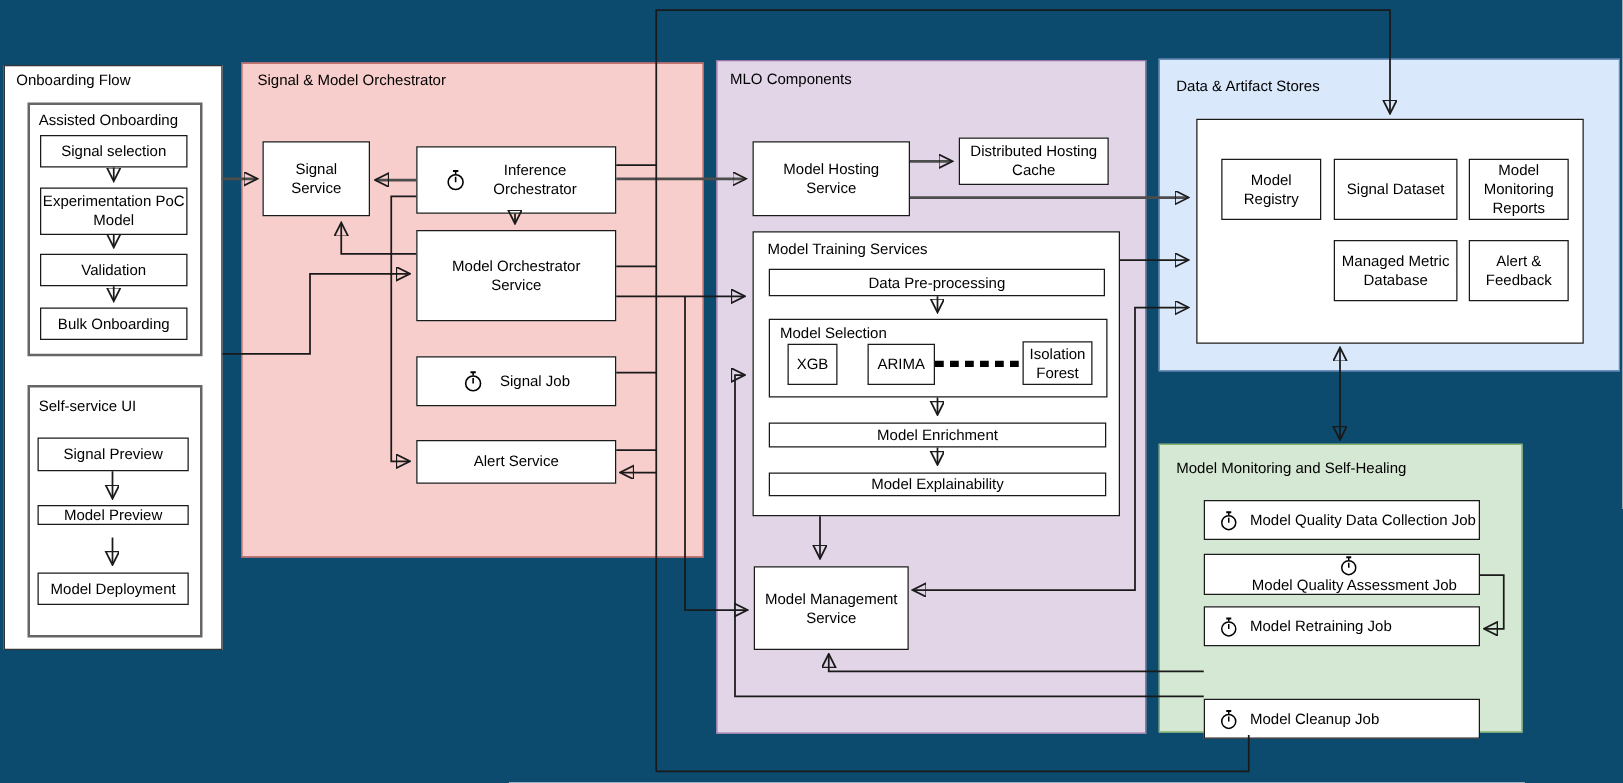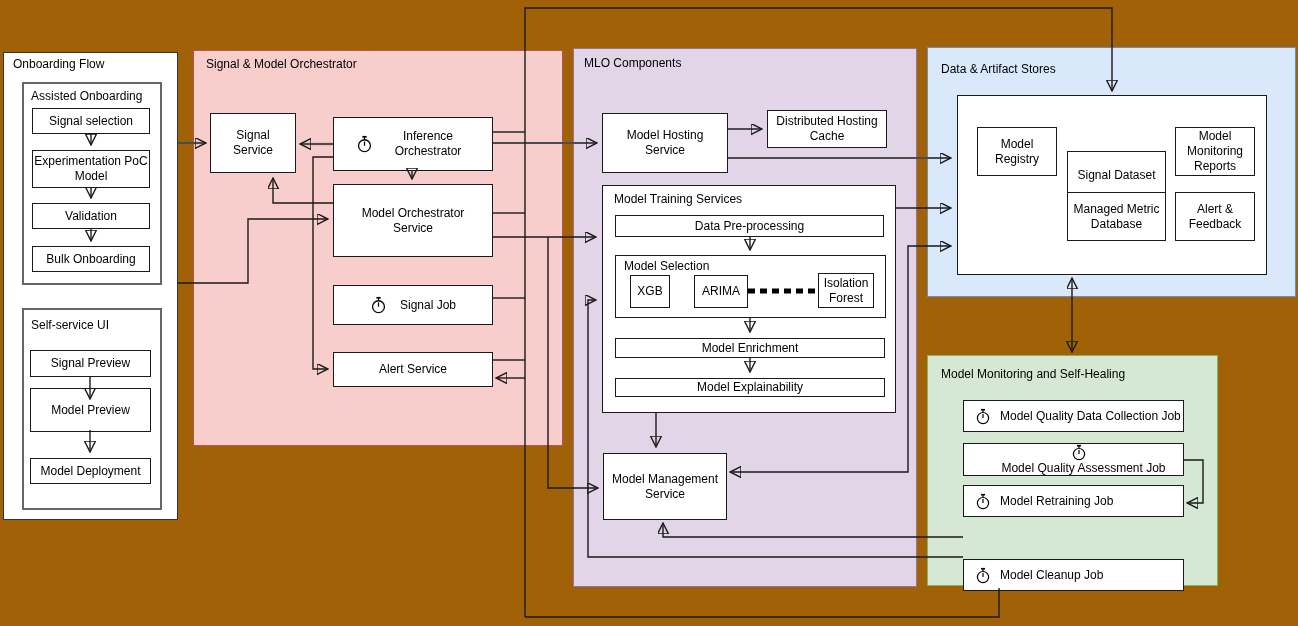--- a/index.html
+++ b/index.html
@@ -1,16 +1,16 @@
 <!DOCTYPE html>
 <html><head>
 <meta charset="utf-8">
 <style>
   html,body{margin:0;padding:0;background:#fff;}
-  #canvas{position:relative;width:1298px;height:626px;background:#a16207;
+  #canvas{position:relative;width:1298px;height:626px;background:#0c4a6e;
           font-family:"Liberation Sans",sans-serif;color:#000;overflow:hidden;}
   .region{position:absolute;box-sizing:border-box;}
   .region.red{background:#f8cecc;border:1px solid #b85450;}
   .region.purple{background:#e1d5e7;border:1px solid #9673a6;}
   .region.blue{background:#dae8fc;border:1px solid #6c8ebf;}
   .region.green{background:#d5e8d4;border:1px solid #82b366;}
   .region.plain{background:#fff;border:1px solid #333;}
   .subcontainer{position:absolute;box-sizing:border-box;background:#fff;border:2px solid #666;}
   .wcontainer{position:absolute;box-sizing:border-box;background:#fff;border:1.3px solid #1a1a1a;}
   .box{position:absolute;box-sizing:border-box;background:#fff;border:1.3px solid #1a1a1a;
@@ -65,21 +65,21 @@
   <div class="box" style="left:32px;top:246px;width:118px;height:26px;">
       <span>Bulk Onboarding</span>
     </div>
 
   <div class="subcontainer" style="left:22px;top:308px;width:140px;height:202px;">
     <div class="ctitle" style="left:7px;top:8px;">Self-service UI</div>
   </div>
   <div class="box" style="left:30px;top:350px;width:121px;height:27px;">
       <span>Signal Preview</span>
     </div>
-  <div class="box" style="left:30px;top:388px;width:121px;height:44px;justify-content:center;">
+  <div class="box" style="left:30px;top:404px;width:121px;height:16px;justify-content:center;">
       <span>Model Preview</span>
     </div>
   <div class="box" style="left:30px;top:458px;width:121px;height:26px;">
       <span>Model Deployment</span>
     </div>
 
   <div class="box" style="left:210px;top:113px;width:86px;height:60px;">
       <span class="narrow">Signal Service</span>
     </div>
 
@@ -150,21 +150,21 @@
     </div>
 
   <div class="box" style="left:603px;top:453px;width:124px;height:67px;">
       <span class="w120">Model Management Service</span>
     </div>
 
   <div class="wcontainer" style="left:957px;top:95px;width:310px;height:180px;"></div>
   <div class="box" style="left:977px;top:127px;width:80px;height:49px;">
       <span class="narrow">Model Registry</span>
     </div>
-  <div class="box" style="left:1067px;top:127px;width:99px;height:49px;margin-top:24px;">
+  <div class="box" style="left:1067px;top:127px;width:99px;height:49px;">
       <span>Signal Dataset</span>
     </div>
   <div class="box" style="left:1175px;top:127px;width:80px;height:49px;">
       <span class="narrow">Model Monitoring Reports</span>
     </div>
   <div class="box" style="left:1067px;top:192px;width:99px;height:49px;">
       <span>Managed Metric Database</span>
     </div>
   <div class="box" style="left:1175px;top:192px;width:80px;height:49px;">
       <span class="narrow">Alert &amp; Feedback</span>

